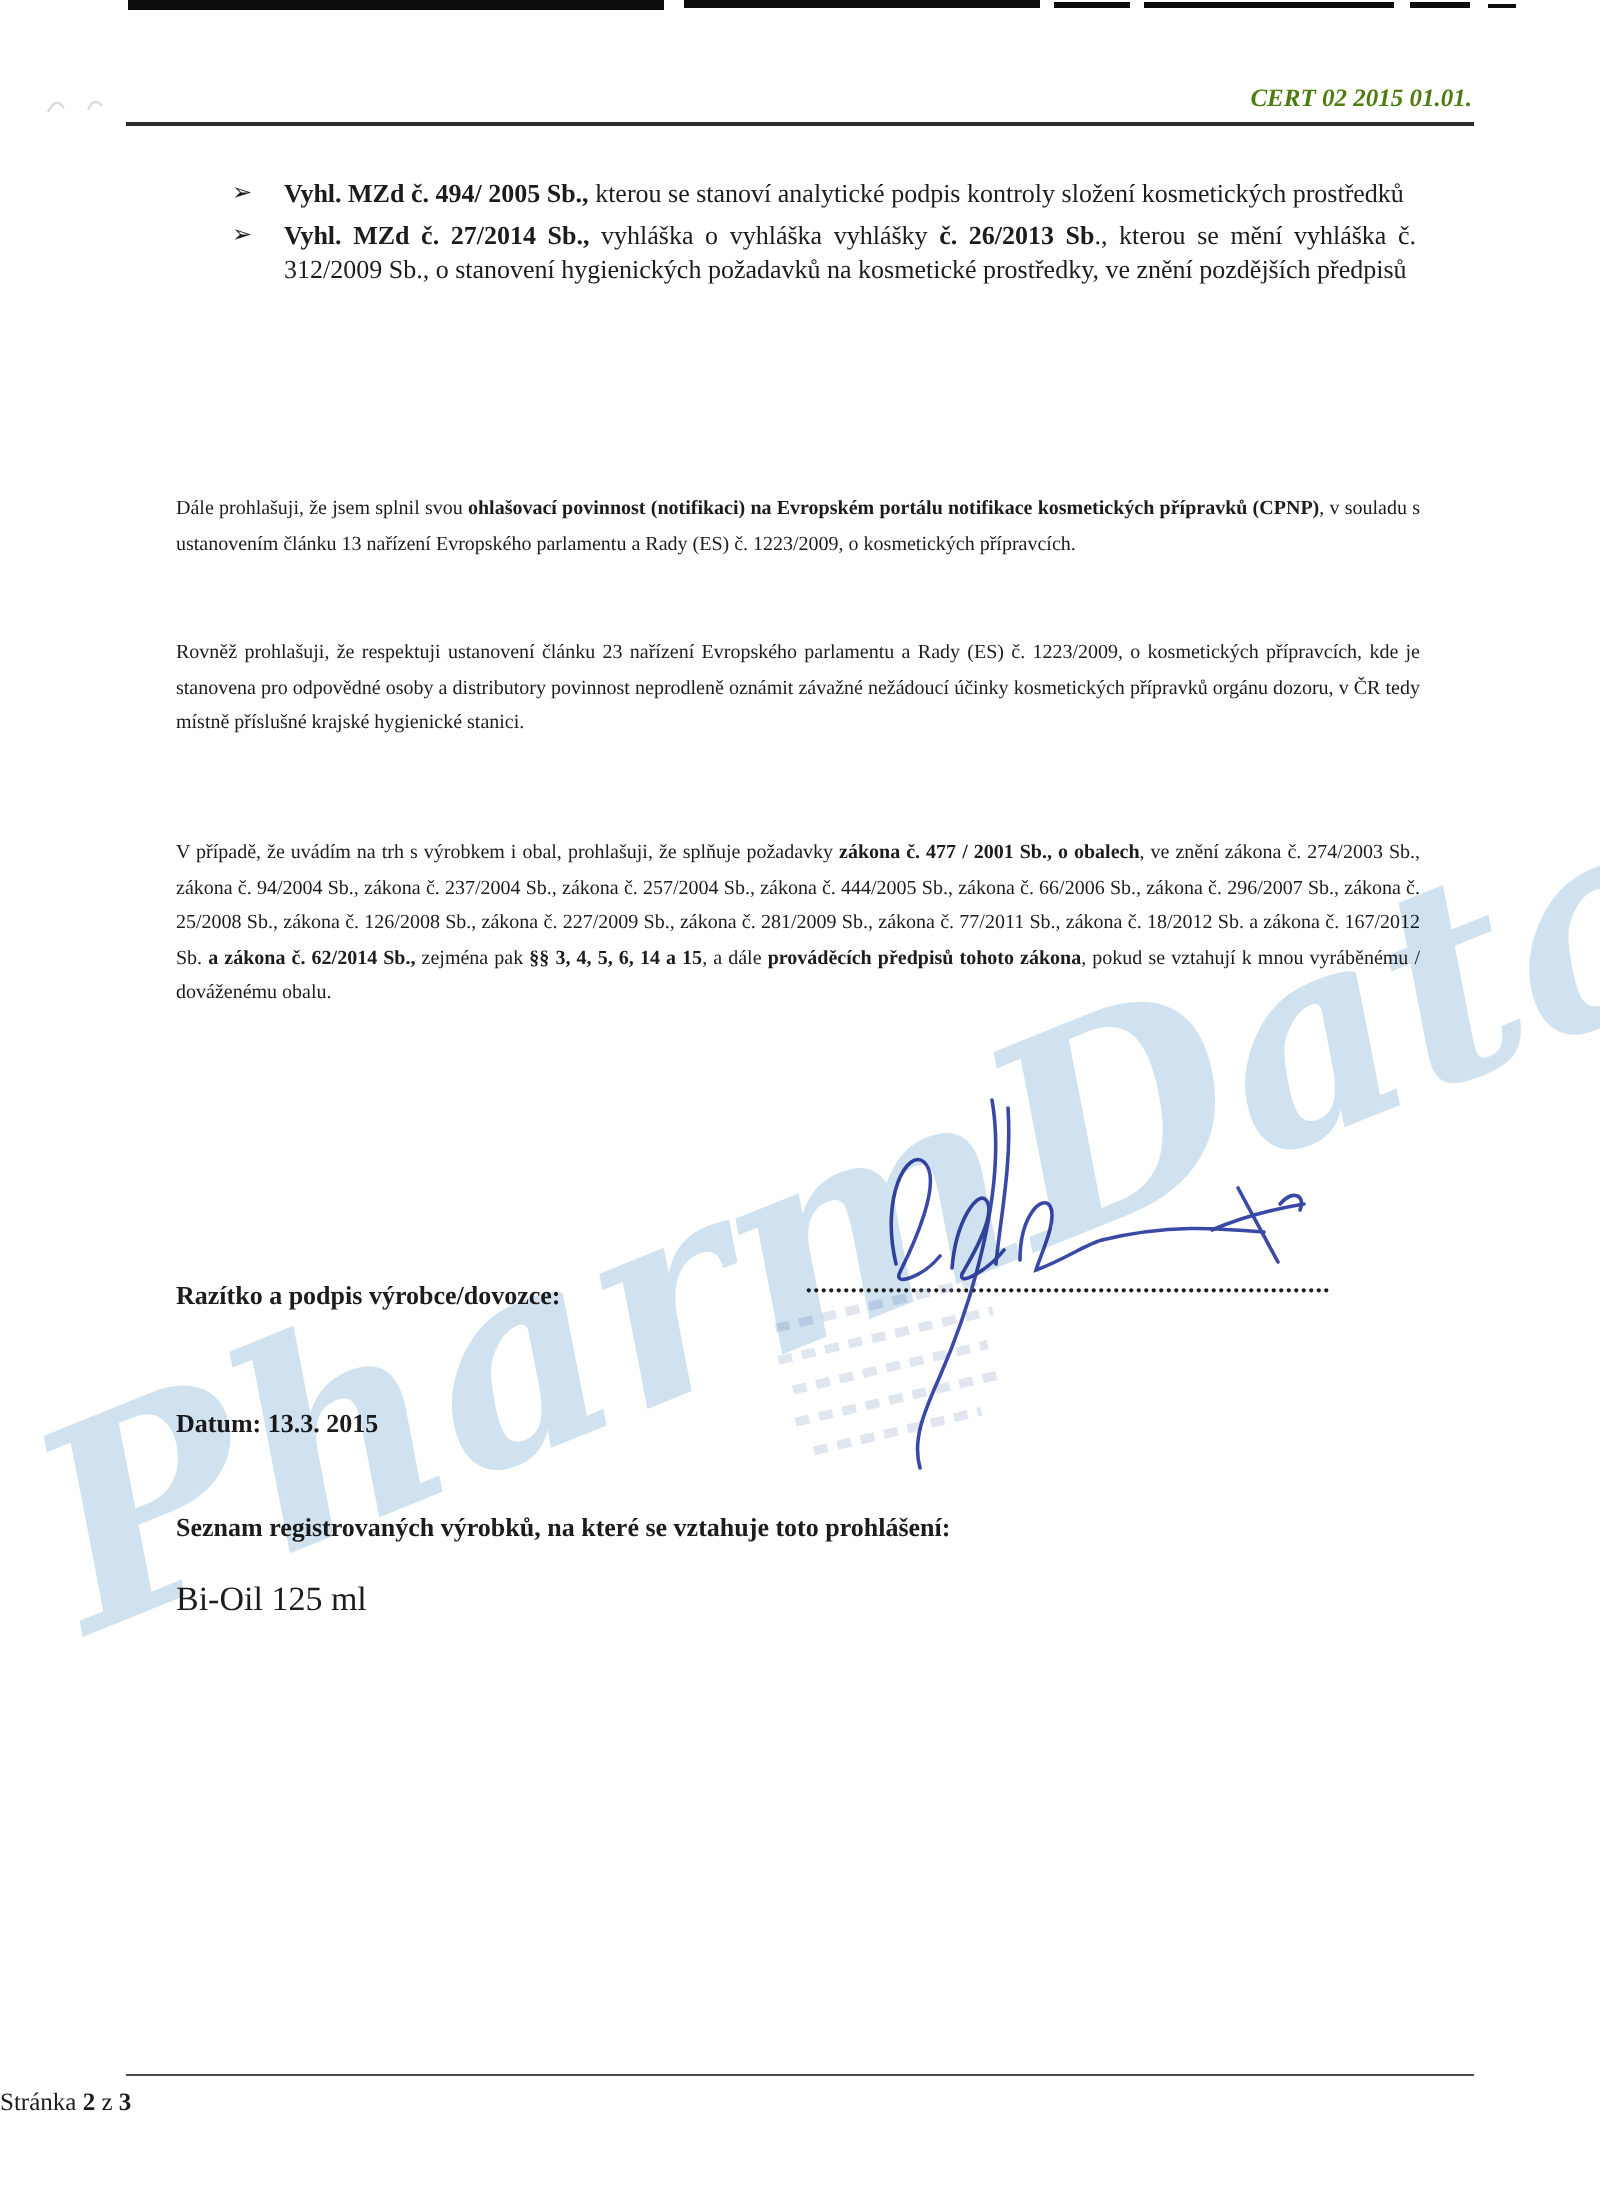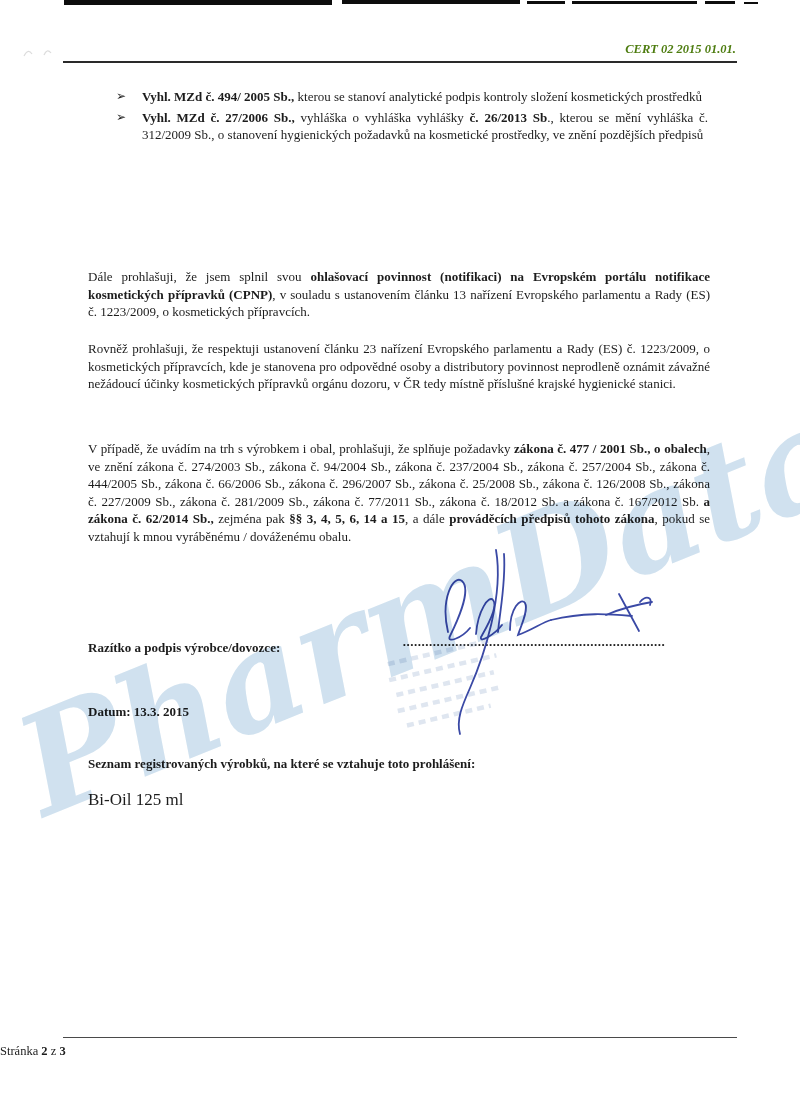--- a/index.html
+++ b/index.html
@@ -36,23 +36,22 @@
   .bullets li {
     position:relative; padding-left:26px;
     font-size:13px; line-height:17.5px; text-align:justify;
     margin-bottom:3px;
   }
   .bullets .marker { position:absolute; left:0; top:0; font-size:12px; }
 
   
   .para {
     position:absolute; left:88px; width:622px;
-    font-size:13px; line-height:17.5px; text-align:justify;
+    font-size:10px; line-height:17.5px; text-align:justify;
     z-index:1;
-    margin-top:22px;
   }
   .p1 { top:246px; }
   .p2 { top:318px; }
   .p3 { top:418px; }
 
   
   .watermark {
     position:absolute; left:0; top:556px; width:720px;
     text-align:center; white-space:nowrap;
     transform:rotate(-22deg);
@@ -98,21 +97,21 @@
   <div class="header-code">CERT 02 2015 01.01.</div>
   <div class="header-rule"></div>
 
   <ul class="bullets">
     <li>
       <span class="marker">➢</span>
       <b>Vyhl. MZd č. 494/ 2005 Sb.,</b><span> kterou se stanoví analytické podpis kontroly složení kosmetických prostředků</span>
     </li>
     <li>
       <span class="marker">➢</span>
-      <b>Vyhl. MZd č. 27/2006 Sb.,</b><span> vyhláška o vyhláška vyhlášky </span><b>č. 26/2013 Sb</b><span>., kterou se mění vyhláška č. 312/2009 Sb., o stanovení hygienických požadavků na kosmetické prostředky, ve znění pozdějších předpisů</span>
+      <b>Vyhl. MZd č. 27/2014 Sb.,</b><span> vyhláška o vyhláška vyhlášky </span><b>č. 26/2013 Sb</b><span>., kterou se mění vyhláška č. 312/2009 Sb., o stanovení hygienických požadavků na kosmetické prostředky, ve znění pozdějších předpisů</span>
     </li>
   </ul>
 
   <p class="para p1"><span>Dále prohlašuji, že jsem splnil svou </span><b>ohlašovací povinnost (notifikaci) na Evropském portálu notifikace kosmetických přípravků (CPNP)</b><span>, v souladu s ustanovením článku 13 nařízení Evropského parlamentu a Rady (ES) č. 1223/2009, o kosmetických přípravcích.</span></p>
 
   <p class="para p2"><span>Rovněž prohlašuji, že respektuji ustanovení článku 23 nařízení Evropského parlamentu a Rady (ES) č. 1223/2009, o kosmetických přípravcích, kde je stanovena pro odpovědné osoby a distributory povinnost neprodleně oznámit závažné nežádoucí účinky kosmetických přípravků orgánu dozoru, v ČR tedy místně příslušné krajské hygienické stanici.</span></p>
 
   <p class="para p3"><span>V případě, že uvádím na trh s výrobkem i obal, prohlašuji, že splňuje požadavky </span><b>zákona č. 477 / 2001 Sb., o obalech</b><span>, ve znění zákona č. 274/2003 Sb., zákona č. 94/2004 Sb., zákona č. 237/2004 Sb., zákona č. 257/2004 Sb., zákona č. 444/2005 Sb., zákona č. 66/2006 Sb., zákona č. 296/2007 Sb., zákona č. 25/2008 Sb., zákona č. 126/2008 Sb., zákona č. 227/2009 Sb., zákona č. 281/2009 Sb., zákona č. 77/2011 Sb., zákona č. 18/2012 Sb. a zákona č. 167/2012 Sb. </span><b>a zákona č. 62/2014 Sb.,</b><span> zejména pak </span><b>§§ 3, 4, 5, 6, 14 a 15</b><span>, a dále </span><b>prováděcích předpisů tohoto zákona</b><span>, pokud se vztahují k mnou vyráběnému / dováženému obalu.</span></p>
 
   <div class="watermark">PharmData</div>

